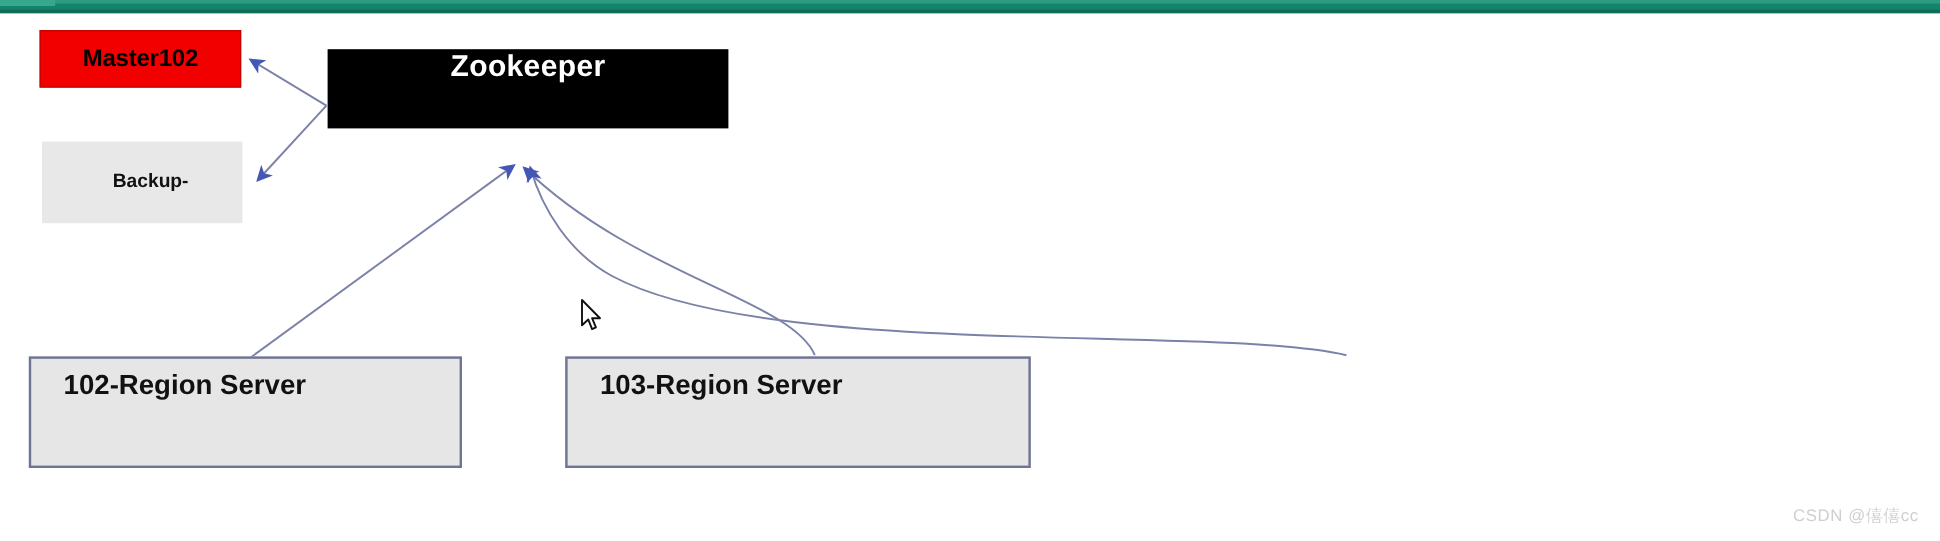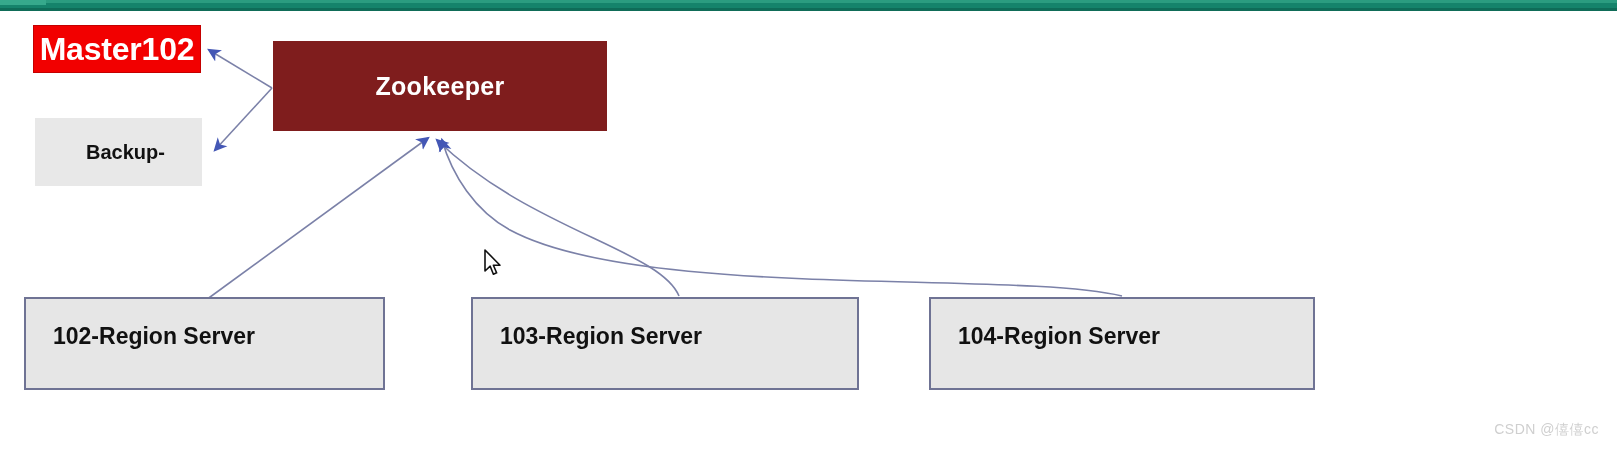--- a/index.html
+++ b/index.html
@@ -66,52 +66,51 @@
     left: 33px;
     top: 25px;
     width: 168px;
     height: 48px;
     background: #F20000;
     border: 1px solid #C40000;
     align-items: center;
     justify-content: center;
   }
   .node-master .node-label {
-    color: #ffffff;
-    font-size: 32px;
+    color: #000000;
+    font-size: 20px;
     font-weight: bold;
     letter-spacing: -0.2px;
     white-space: nowrap;
   }
 
   .node-backup {
     left: 35px;
     top: 118px;
     width: 167px;
     height: 68px;
     background: #E8E8E8;
     align-items: center;
     justify-content: center;
   }
   .node-backup .node-label {
     color: #111111;
-    font-size: 20px;
+    font-size: 16px;
     font-weight: bold;
     line-height: 1.32;
     text-align: left;
     padding-left: 14px;
   }
 
   .node-zk {
     left: 273px;
     top: 41px;
     width: 334px;
-    height: 90px;
-    background: #7f1d1d;
-    align-items: center;
+    height: 66px;
+    background: #000000;
     justify-content: center;
   }
   .node-zk .node-label {
     color: #FFFFFF;
     font-size: 25px;
     font-weight: bold;
     letter-spacing: 0.3px;
   }
 
   .node-rs {
@@ -121,21 +120,21 @@
     border: 2px solid #6F7394;
     align-items: flex-start;
     justify-content: flex-start;
   }
   .node-rs .node-label {
     color: #111111;
     font-size: 23px;
     font-weight: bold;
     white-space: nowrap;
     padding-left: 27px;
-    padding-top: 24px;
+    padding-top: 8px;
   }
   .node-rs-102 { left: 24px;  width: 361px; }
   .node-rs-103 { left: 471px; width: 388px; }
   .node-rs-104 { left: 929px; width: 386px; }
 
   
   #cursor {
     position: absolute;
     left: 483px;
     top: 249px;
@@ -198,23 +197,20 @@
   </div>
 
   <div class="node node-rs node-rs-102">
     <span class="node-label">102-Region Server</span>
   </div>
 
   <div class="node node-rs node-rs-103">
     <span class="node-label">103-Region Server</span>
   </div>
 
-  <div class="node node-rs node-rs-104">
-    <span class="node-label">104-Region Server</span>
-  </div>
 
   <svg id="cursor" viewBox="0 0 20 28" xmlns="http://www.w3.org/2000/svg">
     <path d="M2,1 L2,22 L7.2,17.2 L10.4,25.2 L13.6,23.8 L10.4,16.2 L17,16.2 Z" fill="#ffffff" stroke="#111111" stroke-width="1.6" stroke-linejoin="round"></path>
   </svg>
 
   <div id="watermark">CSDN @僖僖cc</div>
 
 </div>
 
 </body></html>

